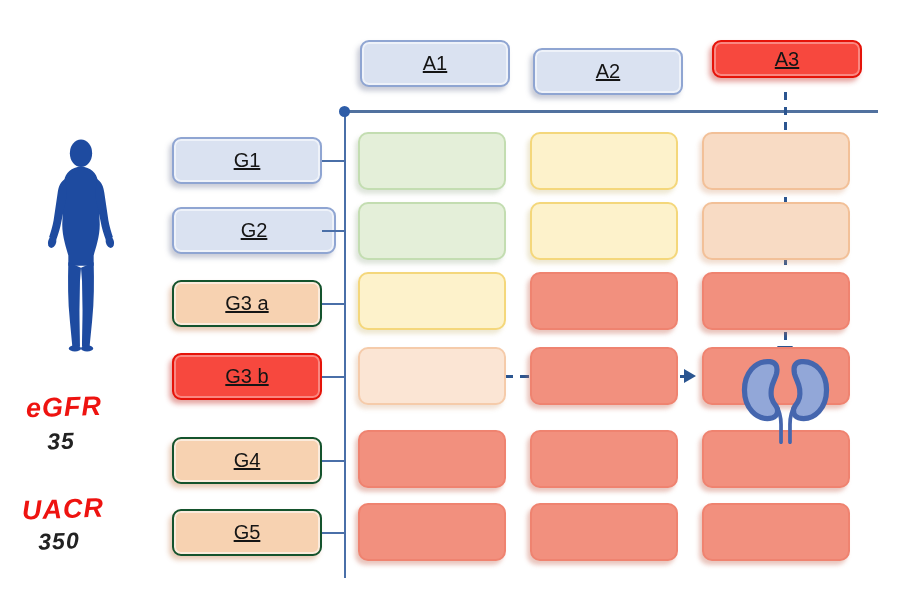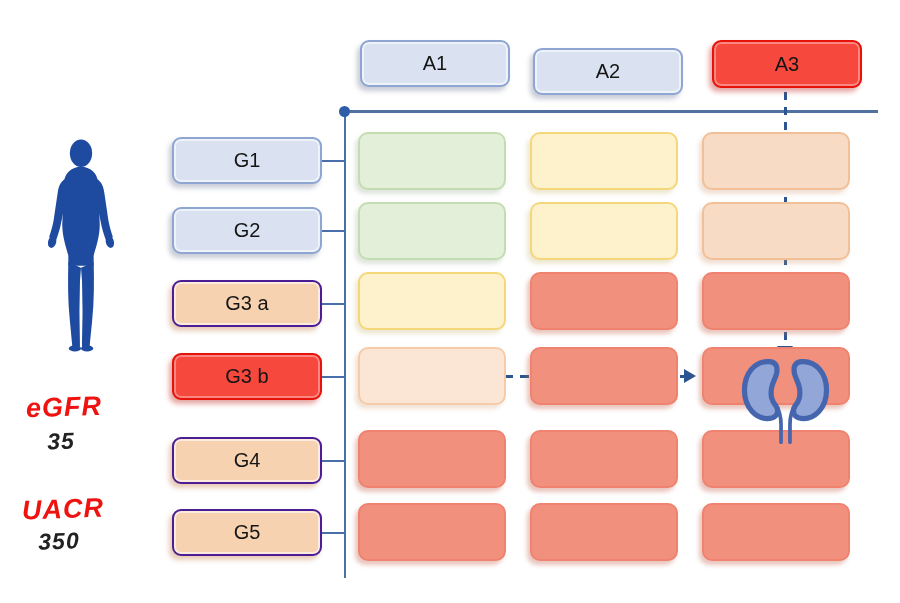--- a/index.html
+++ b/index.html
@@ -1,24 +1,24 @@
 <!DOCTYPE html>
 <html><head>
 <meta charset="utf-8">
 <style>
   html,body{margin:0;padding:0;background:#fff;}
   .stage{position:relative;width:900px;height:603px;background:#ffffff;
          font-family:"Liberation Sans",sans-serif;overflow:hidden;}
 
   
   .box{position:absolute;display:flex;align-items:center;justify-content:center;
-       border-radius:9px;font-size:20px;color:#151515;box-sizing:border-box;}
+       border-radius:9px;font-size:20px;color:#151515;box-sizing:border-box;text-decoration:underline;}
   .cat-normal{background:#dae2f1;border:2px solid #8fa5d2;
       box-shadow:-3px 4px 5px rgba(100,110,140,.35), inset 0 0 0 2px rgba(255,255,255,.55);}
-  .cat-warning{background:#f7d2b1;border:2px solid #4c1d95;
+  .cat-warning{background:#f7d2b1;border:2px solid #14532d;
       box-shadow:-3px 4px 5px rgba(205,140,95,.45), inset 0 0 0 2px rgba(255,255,255,.55);}
   .cat-selected{background:#f7483e;border:2px solid #e51309;
       box-shadow:-3px 4px 5px rgba(200,60,50,.45), inset 0 0 0 2px rgba(255,255,255,.35);}
 
   
   .cell{position:absolute;width:148px;height:58px;border-radius:10px;box-sizing:border-box;}
   .risk-low{background:#e4efd9;border:2px solid #c3ddb1;box-shadow:-3px 4px 4px rgba(150,170,140,.30);}
   .risk-moderate{background:#fdf2cb;border:2px solid #f4d77b;box-shadow:-3px 4px 4px rgba(200,180,110,.30);}
   .risk-high{background:#f8dbc4;border:2px solid #f2c098;box-shadow:-3px 4px 4px rgba(210,150,110,.30);}
   .risk-high-light{background:#fbe5d4;border:2px solid #f5cbaa;box-shadow:-3px 4px 4px rgba(210,160,120,.30);}
@@ -90,26 +90,26 @@
       <path fill="#92a7d8" stroke-width="7" d="M44,10 C24,8 10,26 10,48 C10,72 26,88 44,86 C54,85 57,76 52,69
            C46,61 45,56 46,47 C47,38 51,34 53,26 C55,16 52,11 44,10 Z"></path>
       <path fill="#92a7d8" stroke-width="7" d="M86,10 C106,8 120,26 120,48 C120,72 104,88 86,86 C76,85 73,76 78,69
            C84,61 85,56 84,47 C83,38 79,34 77,26 C75,16 78,11 86,10 Z"></path>
     </g>
   </svg>
 
   <div id="headers">
       <div class="box cat-normal" style="left: 360px; top: 40px; width: 150px; height: 47px;">A1</div>
       <div class="box cat-normal" style="left: 533px; top: 48px; width: 150px; height: 47px;">A2</div>
-      <div class="box cat-selected" style="left: 712px; top: 40px; width: 150px; height: 48px;">A3</div>
+      <div class="box cat-selected" style="left: 712px; top: 40px; width: 150px; height: 38px;">A3</div>
     </div>
   <div id="glabels">
       <div class="box cat-normal" style="left: 172px; top: 137px; width: 150px; height: 47px;">G1</div>
       <div class="tick" style="left: 322px; top: 160px;"></div>
-      <div class="box cat-normal" style="left: 172px; top: 207px; width: 150px; height: 47px;">G2</div>
+      <div class="box cat-normal" style="left: 172px; top: 207px; width: 164px; height: 47px;">G2</div>
       <div class="tick" style="left: 322px; top: 230px;"></div>
       <div class="box cat-warning" style="left: 172px; top: 280px; width: 150px; height: 47px;">G3 a</div>
       <div class="tick" style="left: 322px; top: 303px;"></div>
       <div class="box cat-selected" style="left: 172px; top: 353px; width: 150px; height: 47px; text-align: center;">G3 b</div>
       <div class="tick" style="left: 322px; top: 376px;"></div>
       <div class="box cat-warning" style="left: 172px; top: 437px; width: 150px; height: 47px;">G4</div>
       <div class="tick" style="left: 322px; top: 460px;"></div>
       <div class="box cat-warning" style="left: 172px; top: 509px; width: 150px; height: 47px;">G5</div>
       <div class="tick" style="left: 322px; top: 532px;"></div>
     </div>

